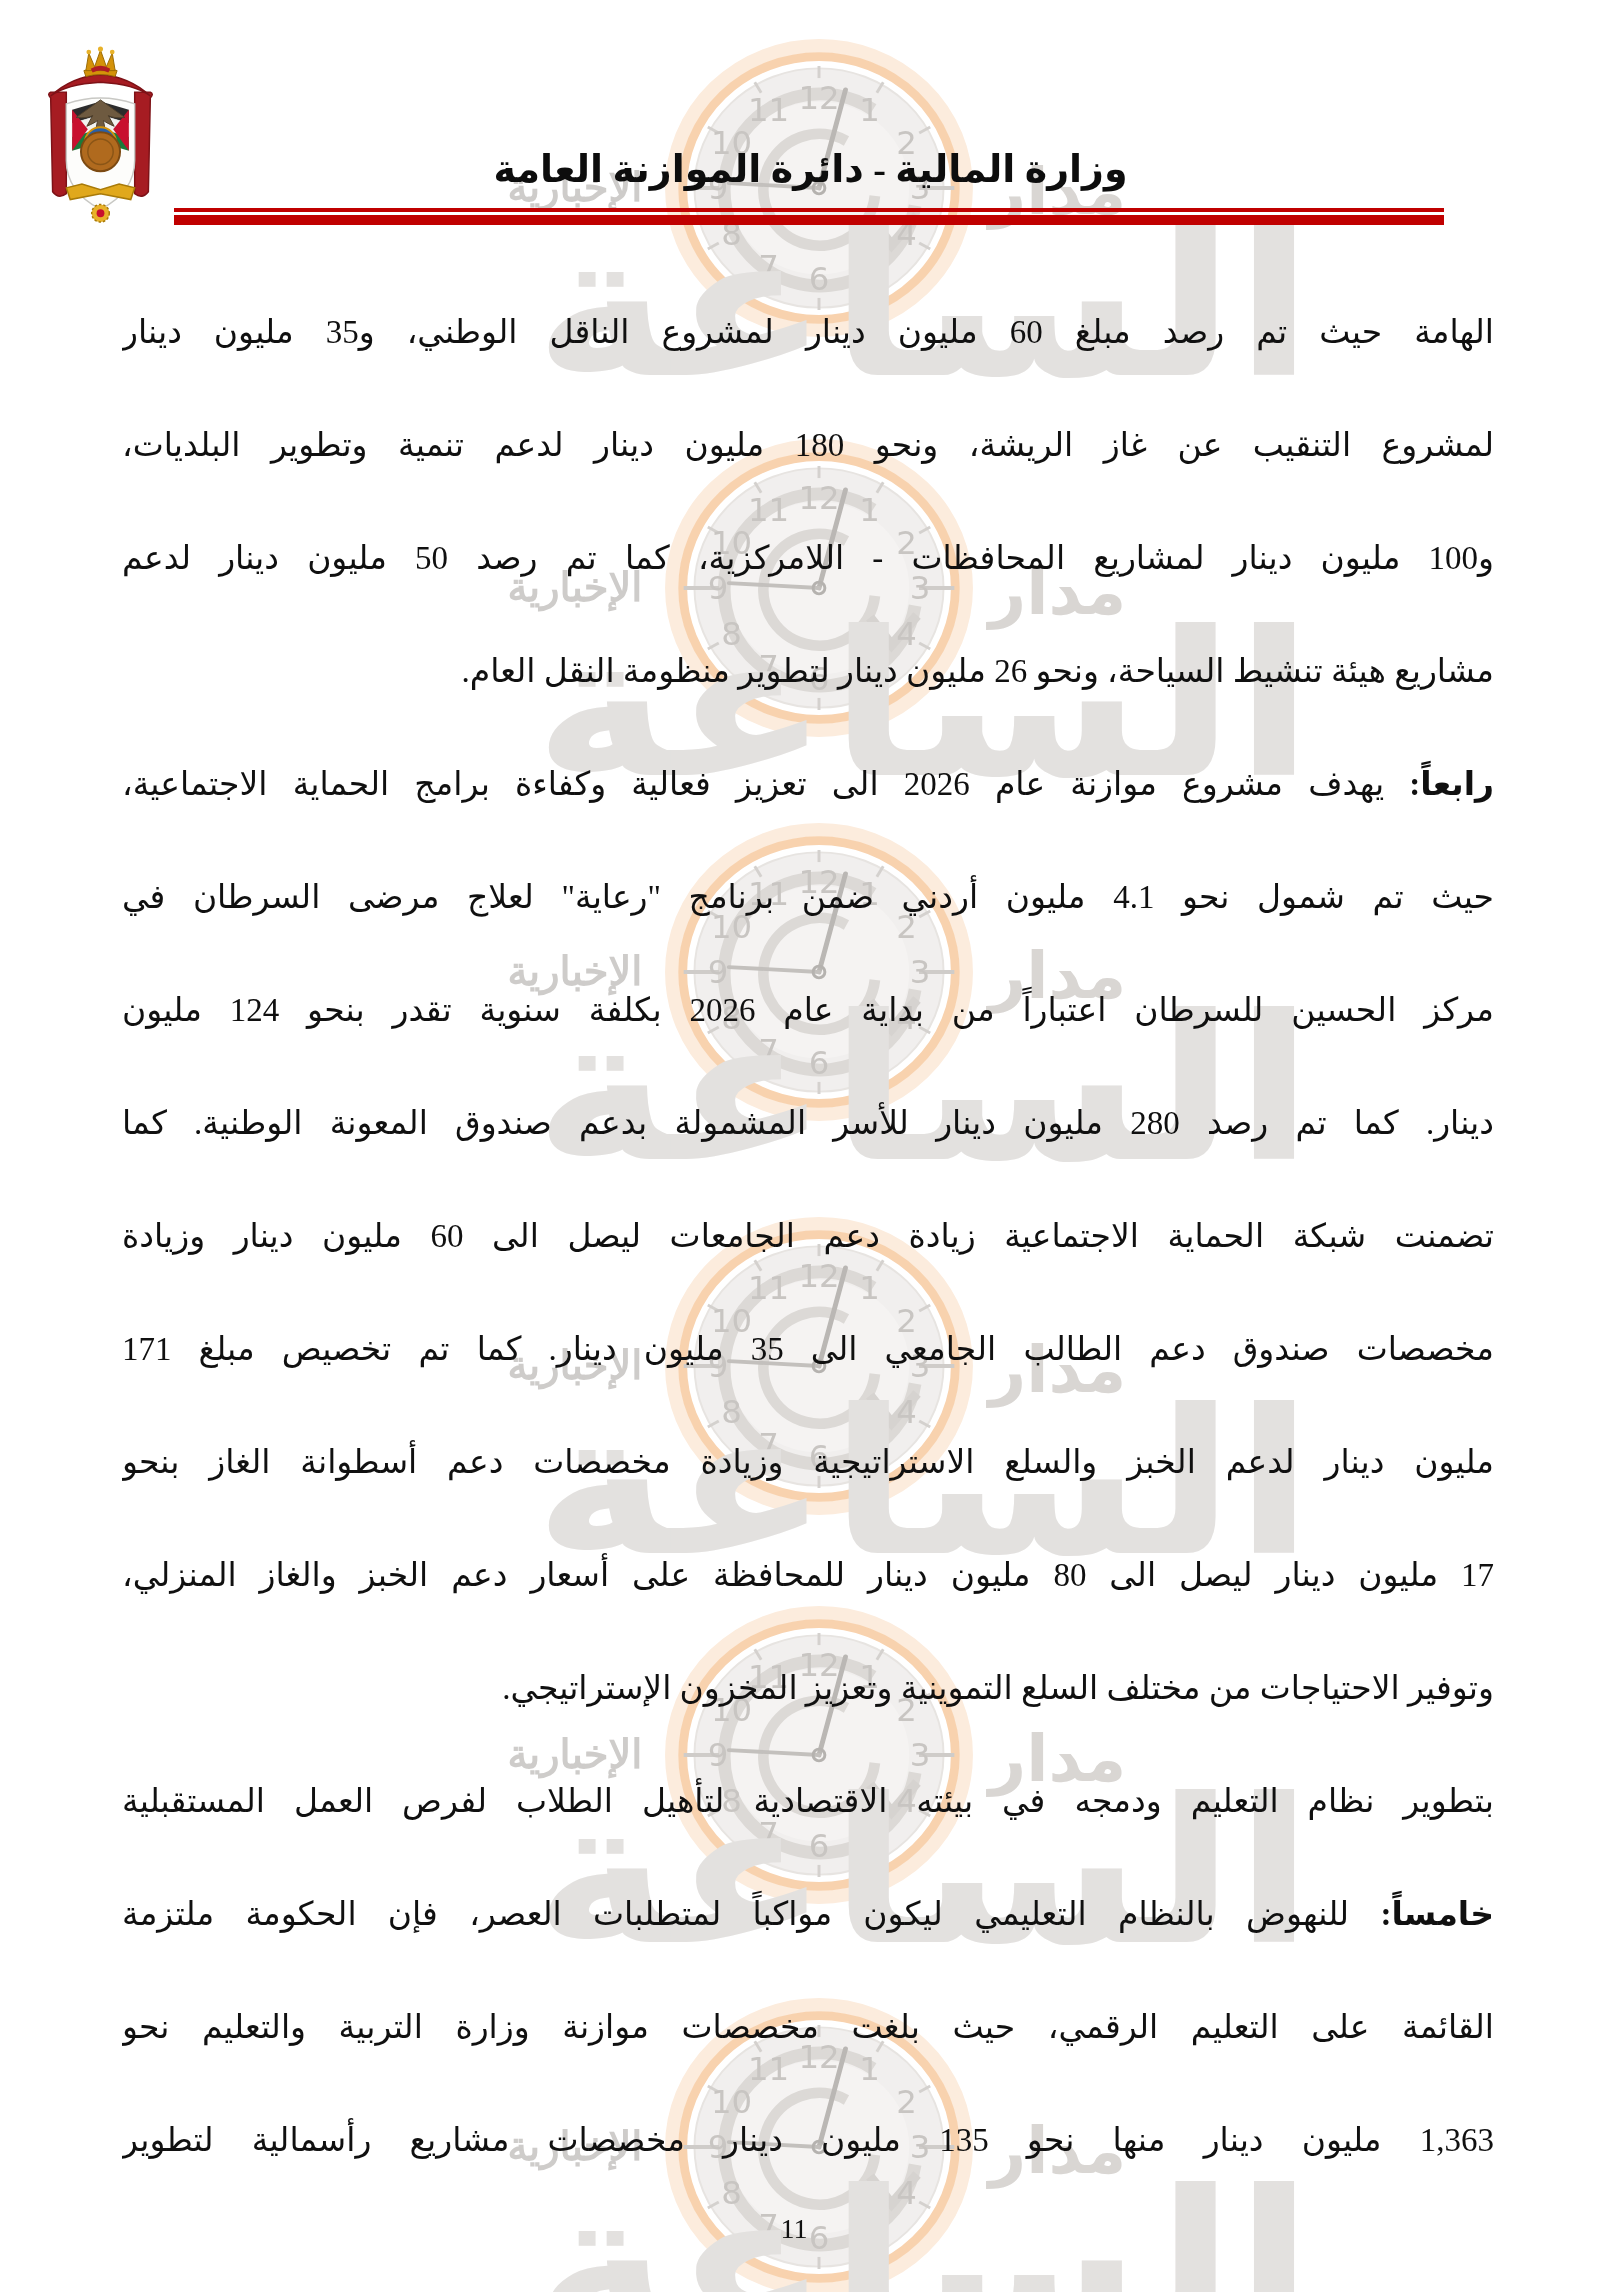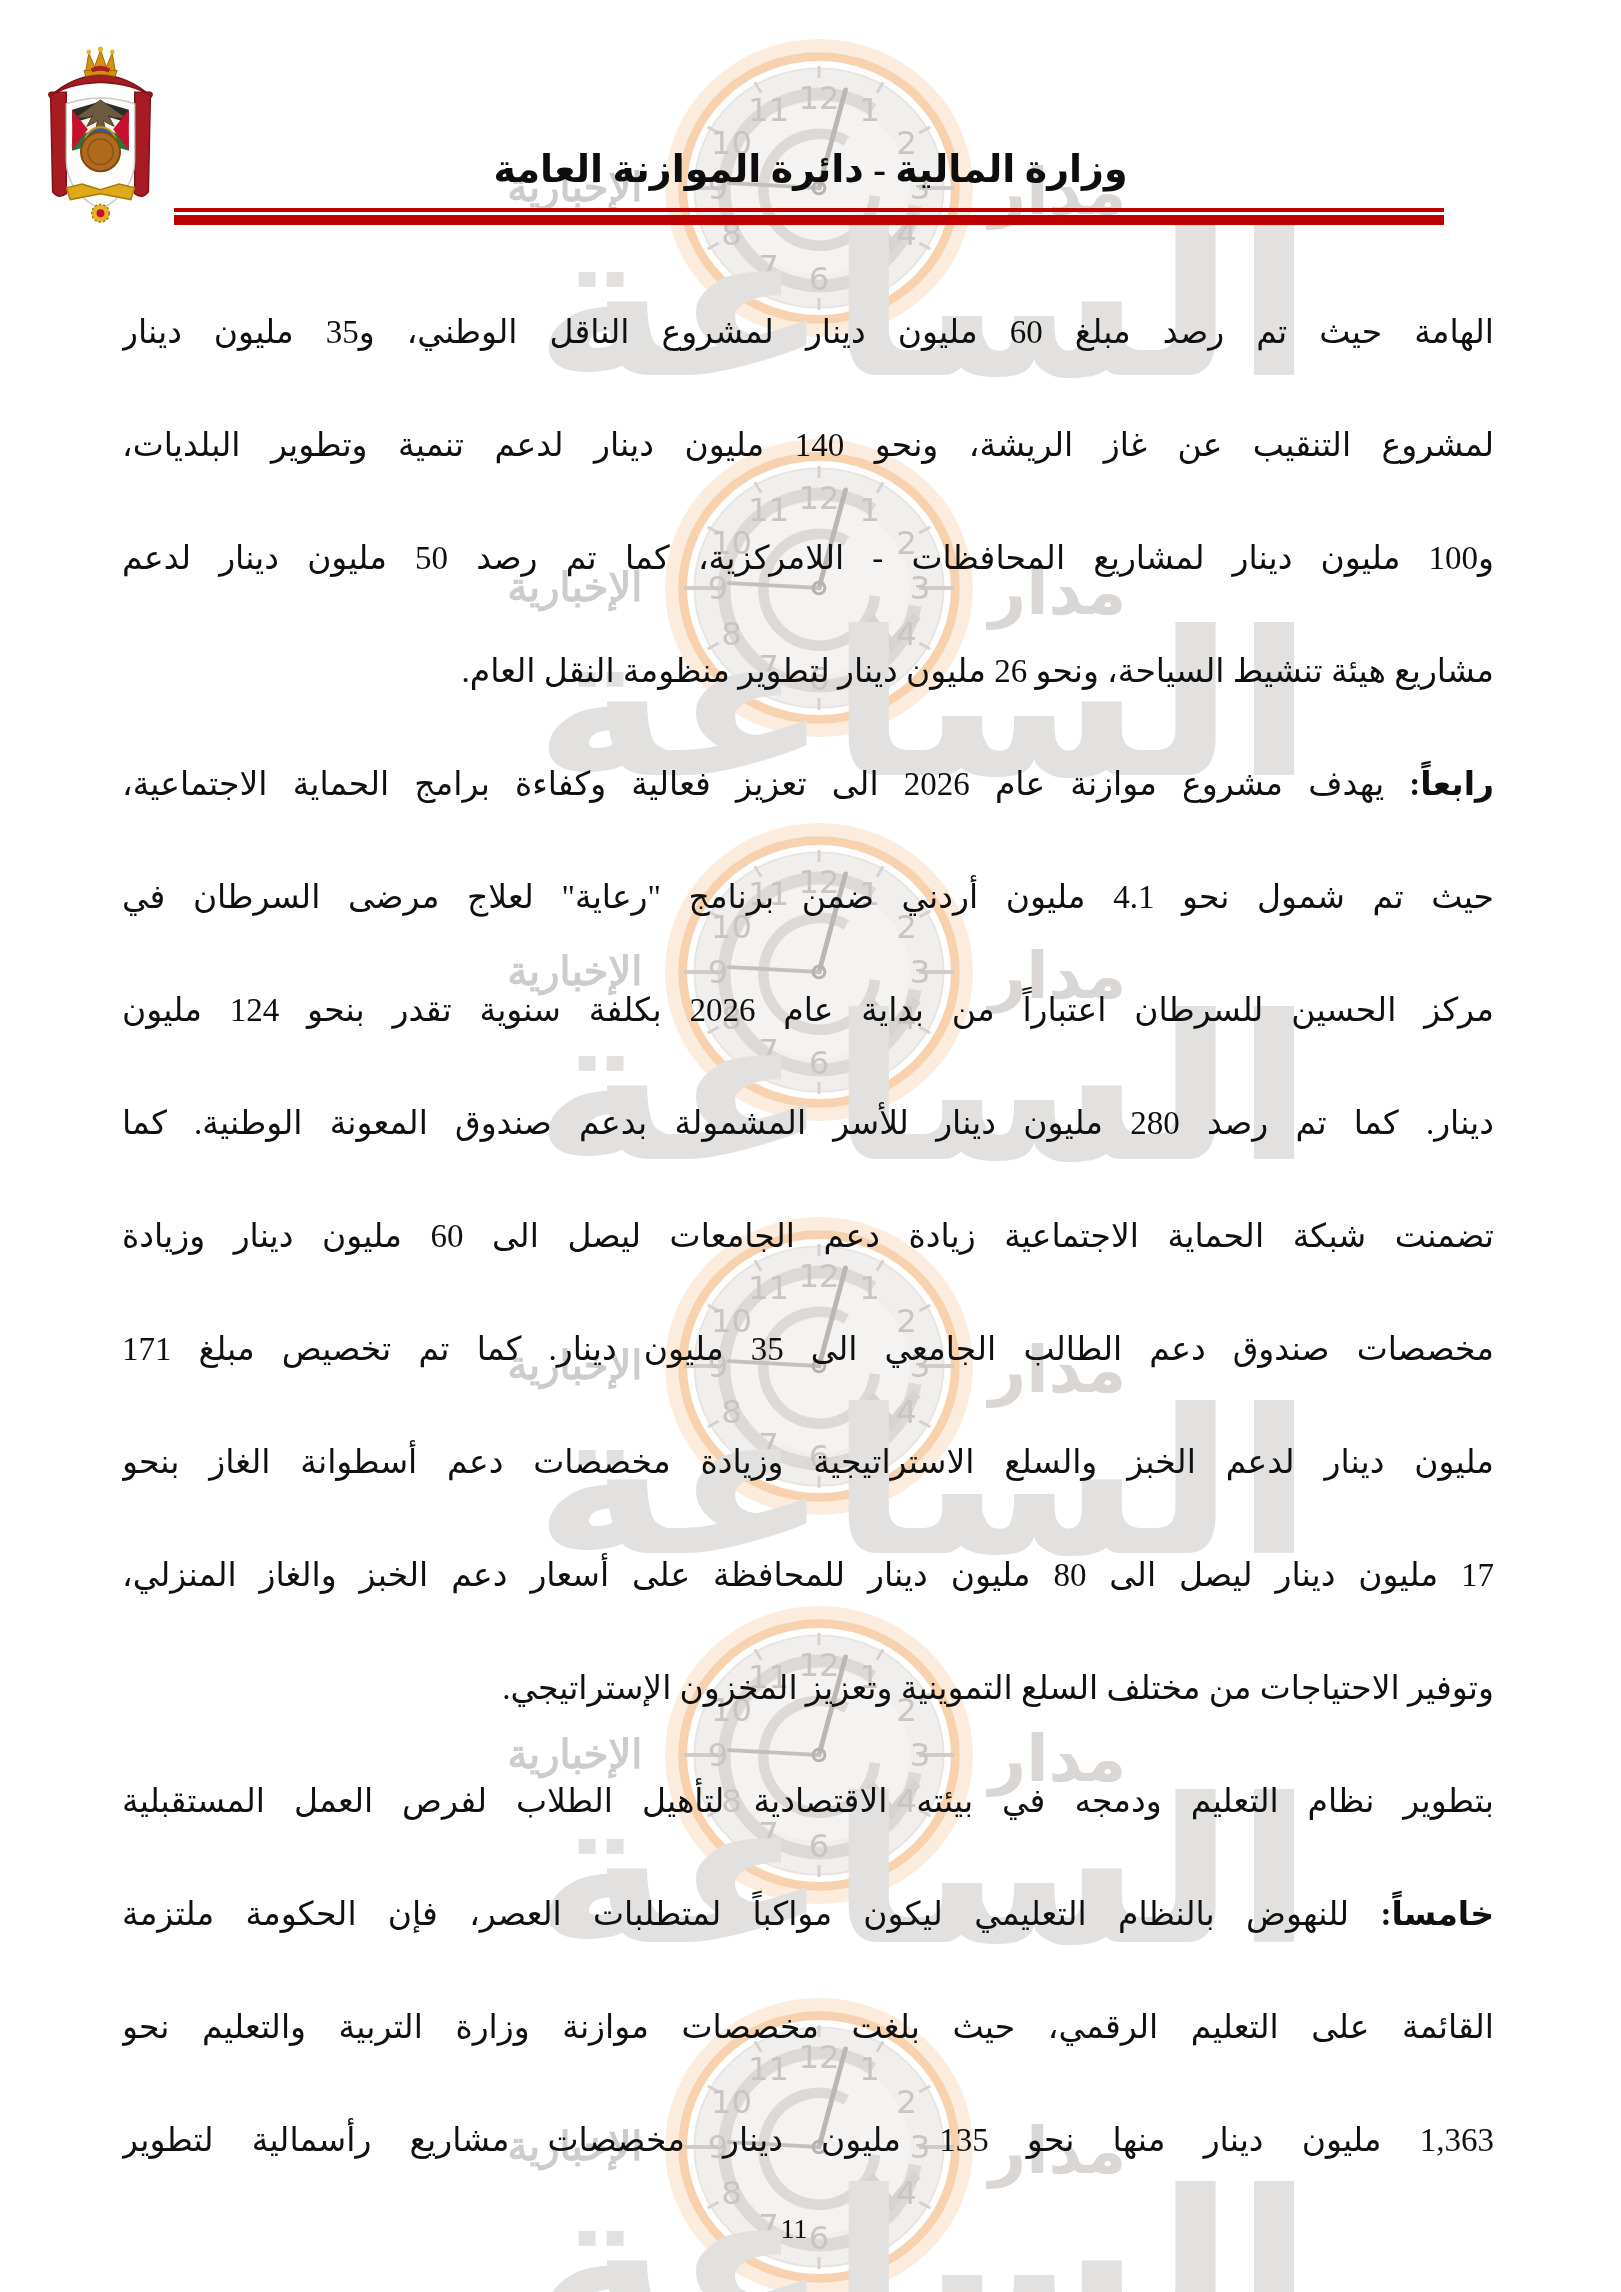--- a/index.html
+++ b/index.html
@@ -330,21 +330,21 @@
     <circle cx="65" cy="172" r="9" fill="#e8b22a" stroke="#a87a08" stroke-width="1.5" stroke-dasharray="2.5 2"></circle>
     <circle cx="65" cy="172" r="4" fill="#c8102e"></circle>
   </svg>
 
   <div id="doc-title">وزارة المالية - دائرة الموازنة العامة</div>
   <div id="rule-thin" class="rule"></div>
   <div id="rule-thick" class="rule"></div>
 
   <div id="body-text">
     <div class="bline"><span>الهامة حيث تم رصد مبلغ 60 مليون دينار لمشروع الناقل الوطني، و35 مليون دينار</span></div>
-    <div class="bline"><span>لمشروع التنقيب عن غاز الريشة، ونحو 140 مليون دينار لدعم تنمية وتطوير البلديات،</span></div>
+    <div class="bline"><span>لمشروع التنقيب عن غاز الريشة، ونحو 180 مليون دينار لدعم تنمية وتطوير البلديات،</span></div>
     <div class="bline"><span>و100 مليون دينار لمشاريع المحافظات - اللامركزية، كما تم رصد 50 مليون دينار لدعم</span></div>
     <div class="bline end"><span>مشاريع هيئة تنشيط السياحة، ونحو 26 مليون دينار لتطوير منظومة النقل العام.</span></div>
     <div class="bline"><b>رابعاً:</b><span> يهدف مشروع موازنة عام 2026 الى تعزيز فعالية وكفاءة برامج الحماية الاجتماعية،</span></div>
     <div class="bline"><span>حيث تم شمول نحو 4.1 مليون أردني ضمن برنامج "رعاية" لعلاج مرضى السرطان في</span></div>
     <div class="bline"><span>مركز الحسين للسرطان اعتباراً من بداية عام 2026 بكلفة سنوية تقدر بنحو 124 مليون</span></div>
     <div class="bline"><span>دينار. كما تم رصد 280 مليون دينار للأسر المشمولة بدعم صندوق المعونة الوطنية. كما</span></div>
     <div class="bline"><span>تضمنت شبكة الحماية الاجتماعية زيادة دعم الجامعات ليصل الى 60 مليون دينار وزيادة</span></div>
     <div class="bline"><span>مخصصات صندوق دعم الطالب الجامعي الى 35 مليون دينار. كما تم تخصيص مبلغ 171</span></div>
     <div class="bline"><span>مليون دينار لدعم الخبز والسلع الاستراتيجية وزيادة مخصصات دعم أسطوانة الغاز بنحو</span></div>
     <div class="bline"><span>17 مليون دينار ليصل الى 80 مليون دينار للمحافظة على أسعار دعم الخبز والغاز المنزلي،</span></div>

